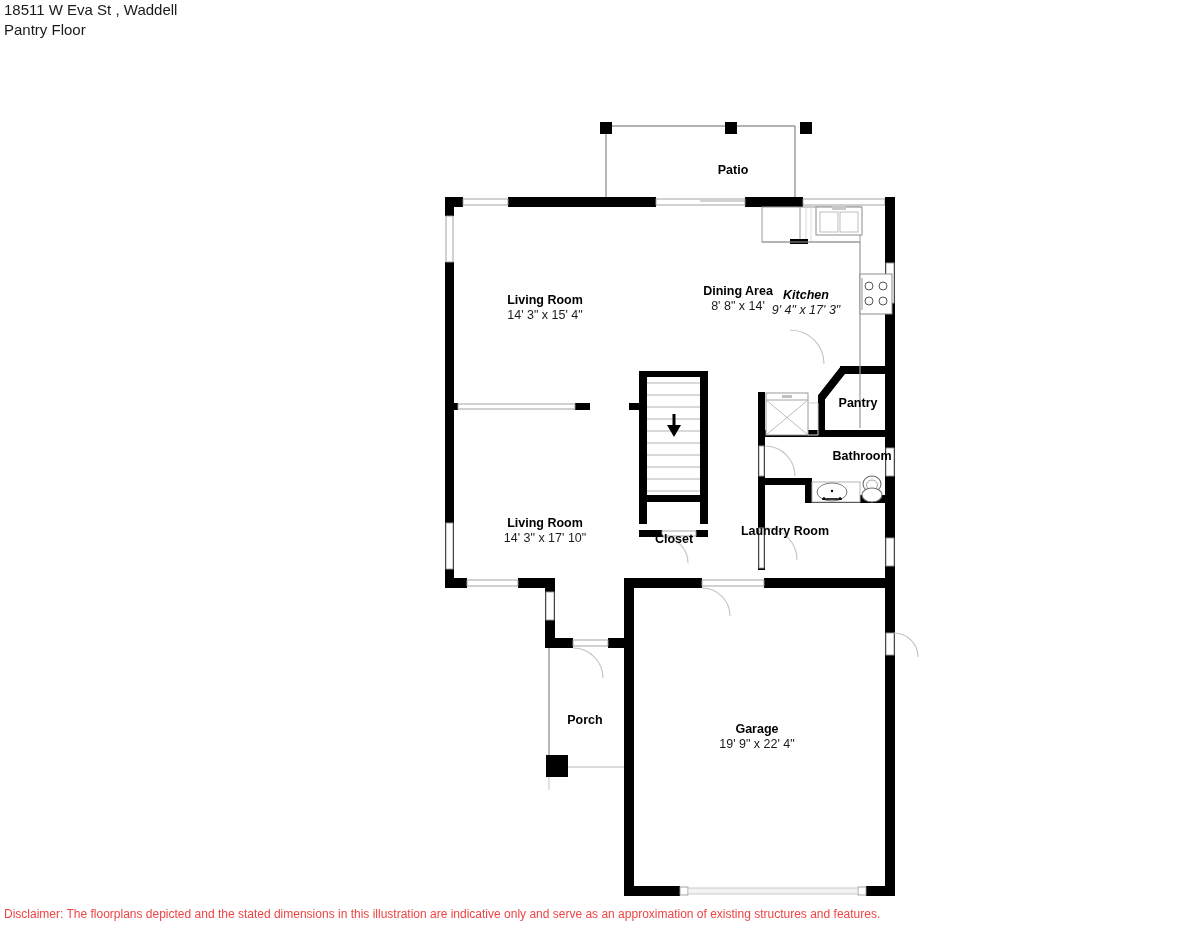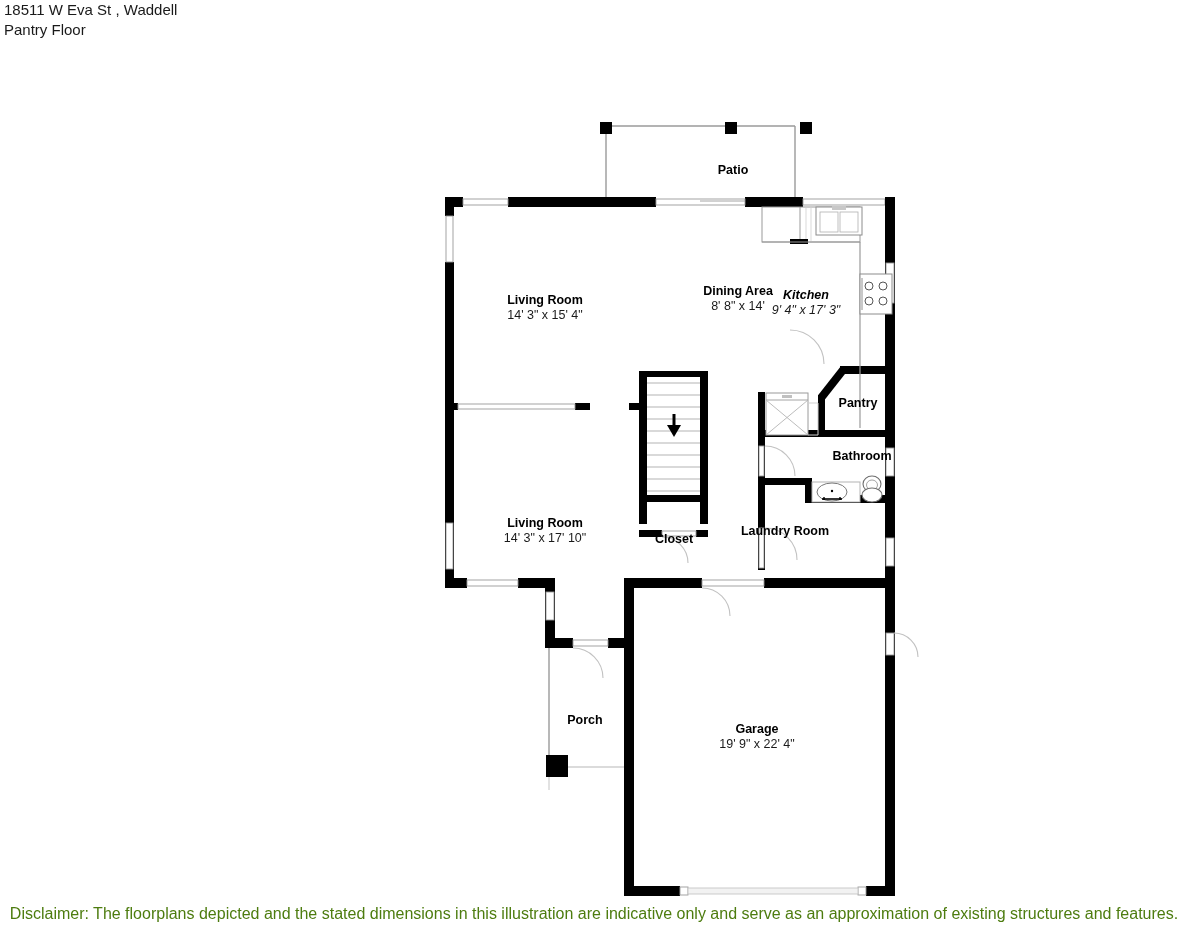--- a/index.html
+++ b/index.html
@@ -6,21 +6,21 @@
   html,body{margin:0;padding:0;background:#ffffff;}
   body{
     width:1188px;height:946px;position:relative;overflow:hidden;
     font-family:"Liberation Sans","DejaVu Sans",sans-serif;
     color:#000;
   }
   #header{position:absolute;left:4px;top:0px;}
   #header .line{font-size:15px;line-height:20px;color:#1a1a1a;white-space:nowrap;}
   #plan{position:absolute;left:0;top:0;width:1188px;height:946px;}
   #disclaimer{position:absolute;left:4px;top:903px;width:1180px;}
-  #disclaimer .dline{font-size:16px;line-height:22px;color:#4d7c0f;white-space:nowrap;text-align:center;}
+  #disclaimer .dline{font-size:12px;line-height:22px;color:#ef4444;white-space:nowrap;}
   .lbl{position:absolute;text-align:center;white-space:nowrap;transform:translateX(-50%);}
   .lbl .nm{font-size:12.5px;font-weight:bold;line-height:15px;color:#000;}
   .lbl .dim{font-size:12.5px;line-height:15px;color:#1a1a1a;}
 </style>
 </head>
 <body>
 
 <div id="header">
   <div class="line">18511 W Eva St , Waddell</div>
   <div class="line">Pantry Floor</div>

